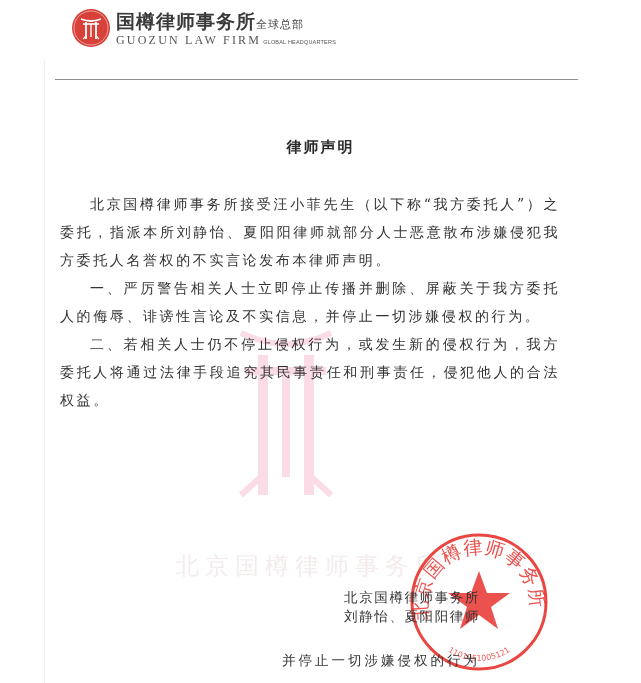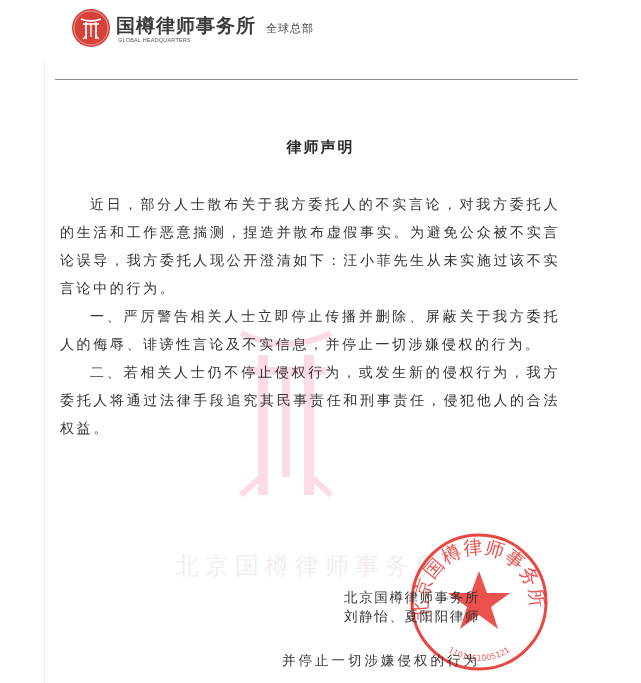--- a/index.html
+++ b/index.html
@@ -9,21 +9,21 @@
   .page { position: absolute; left: 0; top: 0; width: 569px; height: 683px; background: #ffffff; }
   .page-edge { position: absolute; left: 44px; top: 60px; width: 1px; height: 623px; background: #f1f1f1; }
 
   
   .header { position: absolute; left: 72px; top: 8px; height: 40px; display: flex; align-items: center; }
   .logo-circle { width: 38px; height: 38px; border-radius: 50%; background: #d8403a; position: relative; flex: none; }
   .logo-circle svg { position: absolute; left: 0; top: 0; }
   .brand { margin-left: 6px; display: flex; flex-direction: column; }
   .brand-row1 { display: flex; align-items: baseline; }
   .brand-cn { font-family: "DejaVu Serif", serif; font-weight: bold; font-size: 19px; color: #3a3a3a; letter-spacing: 1px; line-height: 22px; }
-  .brand-hq-cn { font-family: Liberation Mono, monospace; font-size: 11px; color: #444; margin-left: 10px; letter-spacing: 1px; text-align: center; }
+  .brand-hq-cn { font-family: Liberation Mono, monospace; font-size: 11px; color: #444; letter-spacing: 1px; text-align: center; }
   .brand-row2 { display: flex; align-items: baseline; margin-top: 1px; }
   .brand-en { font-family: "Liberation Serif", serif; font-size: 12px; color: #555; letter-spacing: 2.2px; line-height: 14px; }
   .brand-hq-en { font-family: "Liberation Sans", sans-serif; font-size: 5.5px; color: #555; margin-left: 2px; letter-spacing: 0.2px; }
 
   .header-rule { position: absolute; left: 55px; top: 79px; width: 523px; height: 1px; background: #8d8d8d; }
 
   
   .watermark-logo { position: absolute; left: 236px; top: 325px; width: 100px; height: 175px; opacity: 0.28; }
 
   
@@ -62,39 +62,40 @@
         <line x1="19" y1="15" x2="19" y2="28" stroke="#fff" stroke-width="1.4"></line>
         <path d="M11 30 L14 27 M27 30 L24 27" stroke="#fff" stroke-width="1.2"></path>
       </svg>
     </div>
     <div class="brand">
       <div class="brand-row1">
         <span class="brand-cn">国樽律师事务所</span>
         <span class="brand-hq-cn">全球总部</span>
       </div>
       <div class="brand-row2">
+        <span class="brand-en">GUOZUN LAW FIRM</span>
         <span class="brand-hq-en">GLOBAL HEADQUARTERS</span>
       </div>
     </div>
   </div>
   <div class="header-rule"></div>
 
   <svg class="watermark-logo" viewBox="0 0 100 175">
     <path d="M5 8 Q50 30 95 8" stroke="#f07fa8" stroke-width="6" fill="none"></path>
     <rect x="10" y="42" width="80" height="8" fill="#f07fa8"></rect>
     <rect x="22" y="30" width="10" height="140" fill="#f07fa8"></rect>
     <rect x="68" y="30" width="10" height="140" fill="#f07fa8"></rect>
     <rect x="46" y="42" width="8" height="110" fill="#f07fa8"></rect>
     <path d="M5 170 L27 150 M95 170 L73 150" stroke="#f07fa8" stroke-width="6"></path>
   </svg>
 
   <div class="title">律师声明</div>
 
   <div class="body">
-    <p class="para">近日，部分人士散布关于我方委托人的不实言论，对我方委托人的生活和工作恶意揣测，捏造并散布虚假事实。为避免公众被不实言论误导，我方委托人现公开澄清如下：汪小菲先生从未实施过该不实言论中的行为。</p>
+    <p class="para">北京国樽律师事务所接受汪小菲先生（以下称“我方委托人”）之委托，指派本所刘静怡、夏阳阳律师就部分人士恶意散布涉嫌侵犯我方委托人名誉权的不实言论发布本律师声明。</p>
     <p class="para">一、严厉警告相关人士立即停止传播并删除、屏蔽关于我方委托人的侮辱、诽谤性言论及不实信息，并停止一切涉嫌侵权的行为。</p>
     <p class="para">二、若相关人士仍不停止侵权行为，或发生新的侵权行为，我方委托人将通过法律手段追究其民事责任和刑事责任，侵犯他人的合法权益。</p>
   </div>
 
   <div class="bleed">北京国樽律师事务所</div>
 
   <svg class="stamp" viewBox="0 0 142 142">
     <defs>
       <path id="arcTop" d="M 22 92 A 52 52 0 1 1 120 92"></path>
       <path id="arcBottom" d="M 30 112 A 56 56 0 0 0 112 112"></path>

